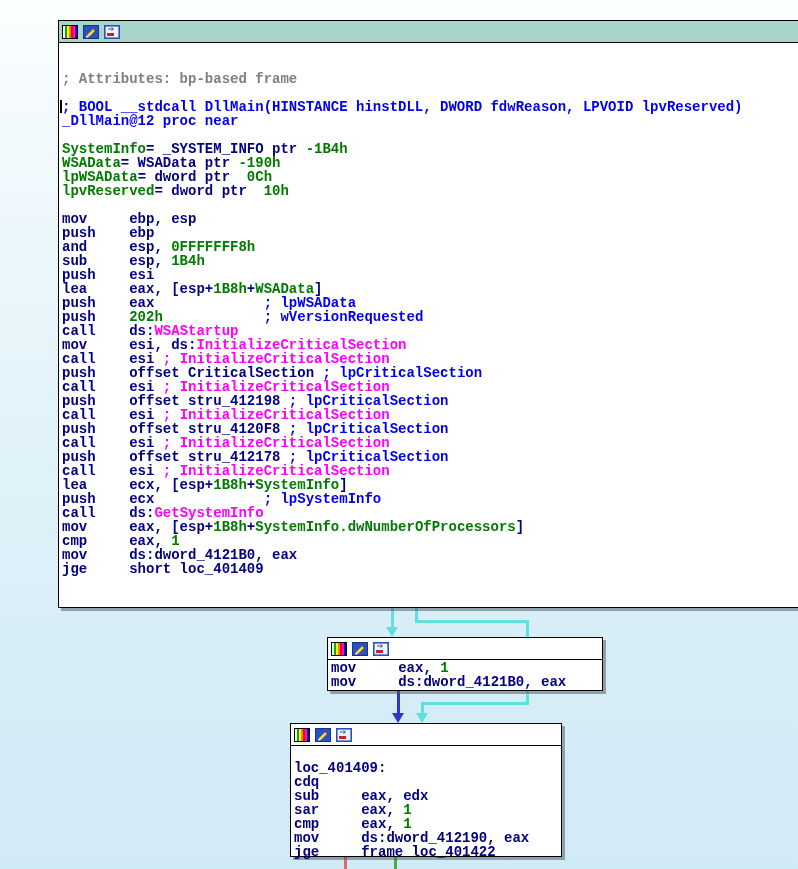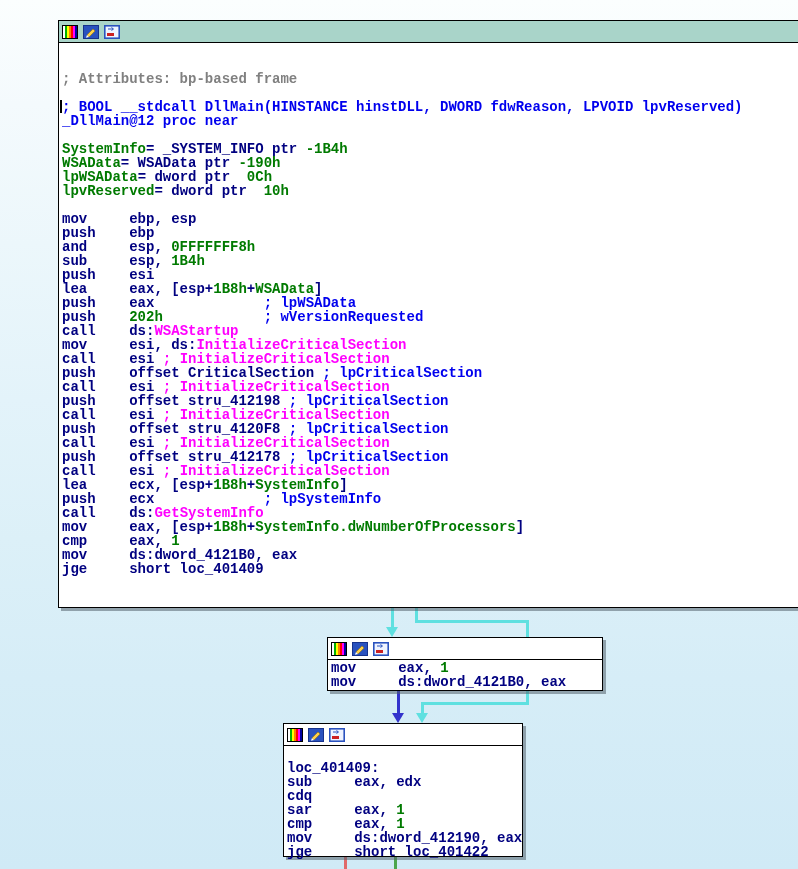--- a/index.html
+++ b/index.html
@@ -167,21 +167,21 @@
             <path d="M4 4 h5 M7.5 2.5 L9.5 4 L7.5 5.5" stroke="#2a52be" stroke-width="1" fill="none"></path>
           </svg>
       </span>
     </div>
     <div class="code">
         <div class="ln"><span class="c-nv">mov     eax, </span><span class="c-gn">1</span></div>
         <div class="ln"><span class="c-nv">mov     ds:dword_4121B0, eax</span></div>
       </div>
   </div>
 
-  <div class="block" id="bk-b3" style="left:283px;top:723px;width:240px;height:134px;">
+  <div class="block" id="bk-b3" style="left:290px;top:723px;width:272px;height:134px;">
     <div class="titlebar">
       <span class="icon">
         <svg width="16" height="14">
             <rect x="0.5" y="0.5" width="15" height="13" fill="#000066" stroke="#000"></rect>
             <rect x="1" y="1" width="2" height="12" fill="#ffffff"></rect>
             <rect x="3" y="1" width="2" height="12" fill="#00b000"></rect>
             <rect x="5" y="1" width="2" height="12" fill="#ffff00"></rect>
             <rect x="7" y="1" width="2" height="12" fill="#ff8000"></rect>
             <rect x="9" y="1" width="2" height="12" fill="#ff0000"></rect>
             <rect x="11" y="1" width="2" height="12" fill="#ff00ff"></rect>
@@ -199,22 +199,22 @@
         <svg width="16" height="14">
             <rect x="0.8" y="0.8" width="14.4" height="12.4" fill="#eef3ff" stroke="#2a52be" stroke-width="1.6"></rect>
             <rect x="3" y="8" width="7" height="3" fill="#cc2020"></rect>
             <path d="M4 4 h5 M7.5 2.5 L9.5 4 L7.5 5.5" stroke="#2a52be" stroke-width="1" fill="none"></path>
           </svg>
       </span>
     </div>
     <div class="code">
         <div class="ln"> </div>
         <div class="ln"><span class="c-nv">loc_401409:</span></div>
+        <div class="ln"><span class="c-nv">cdq</span></div>
         <div class="ln"><span class="c-nv">sub     eax, edx</span></div>
-        <div class="ln"><span class="c-nv">cdq</span></div>
         <div class="ln"><span class="c-nv">sar     eax, </span><span class="c-gn">1</span></div>
         <div class="ln"><span class="c-nv">cmp     eax, </span><span class="c-gn">1</span></div>
         <div class="ln"><span class="c-nv">mov     ds:dword_412190, eax</span></div>
-        <div class="ln"><span class="c-nv">jge     short loc_401422</span></div>
+        <div class="ln"><span class="c-nv">jge     frame loc_401422</span></div>
       </div>
   </div>
 
 </div>
 
 </body></html>

